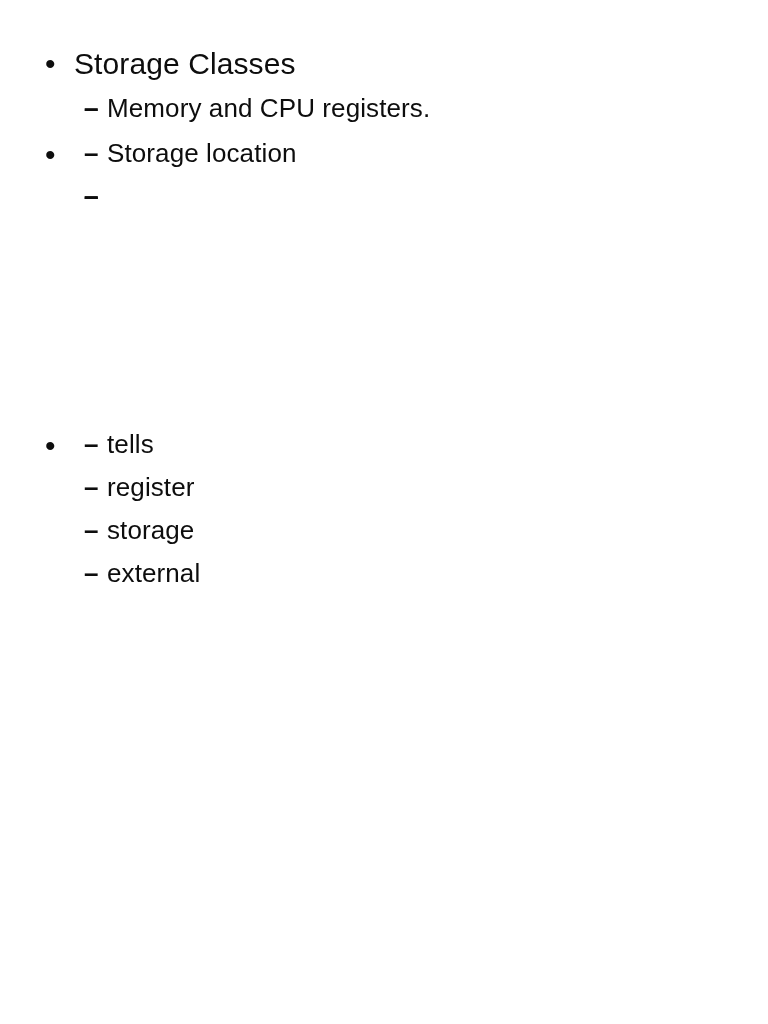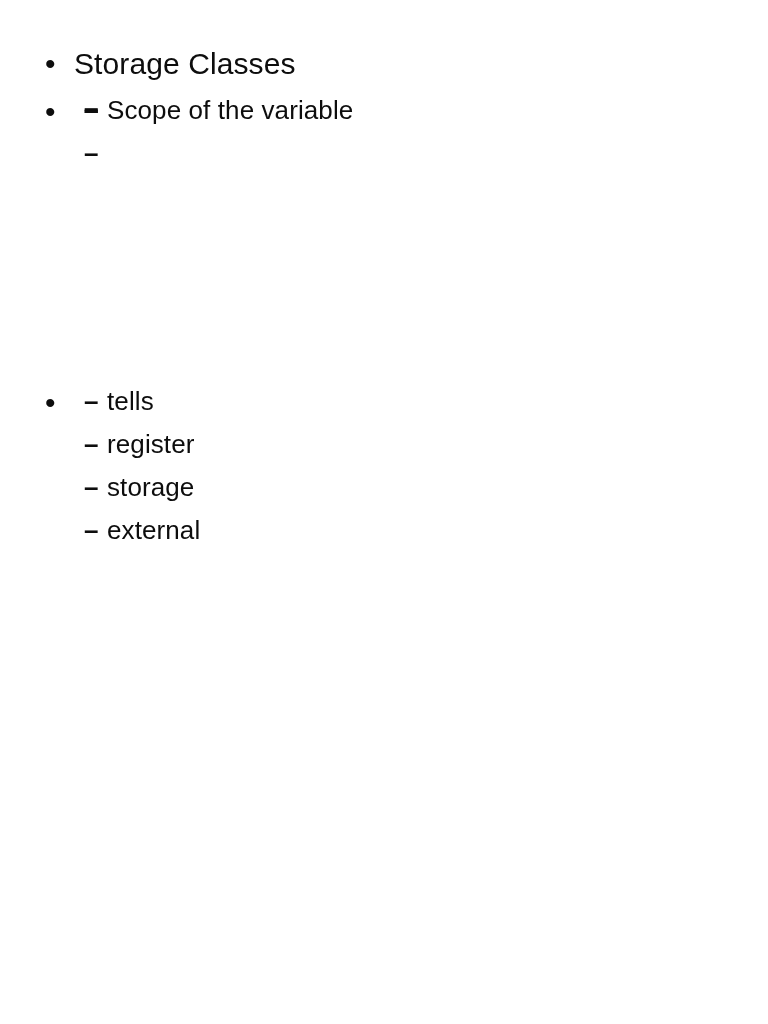--- a/index.html
+++ b/index.html
@@ -104,37 +104,38 @@
         <span class="marker">•</span>
         <span class="label">Storage Classes</span>
       </div>
 
       <div class="bullet-l2">
         <span class="marker">–</span>
       </div>
 
       <div class="bullet-l2">
         <span class="marker">–</span>
+        <span class="label">Memory and CPU registers.</span>
       </div>
 
       <div class="bullet-l1 gap-before-l1">
         <span class="marker">•</span>
       </div>
 
       <div class="bullet-l2">
         <span class="marker">–</span>
+        <span class="label">Storage location</span>
       </div>
 
       <div class="bullet-l2">
         <span class="marker">–</span>
       </div>
 
       <div class="bullet-l2">
         <span class="marker">–</span>
-        <span class="label">Scope of the variable</span>
       </div>
 
       <div class="bullet-l2">
         <span class="marker">–</span>
       </div>
 
     </div>
 
     <div class="outline-group">
 

